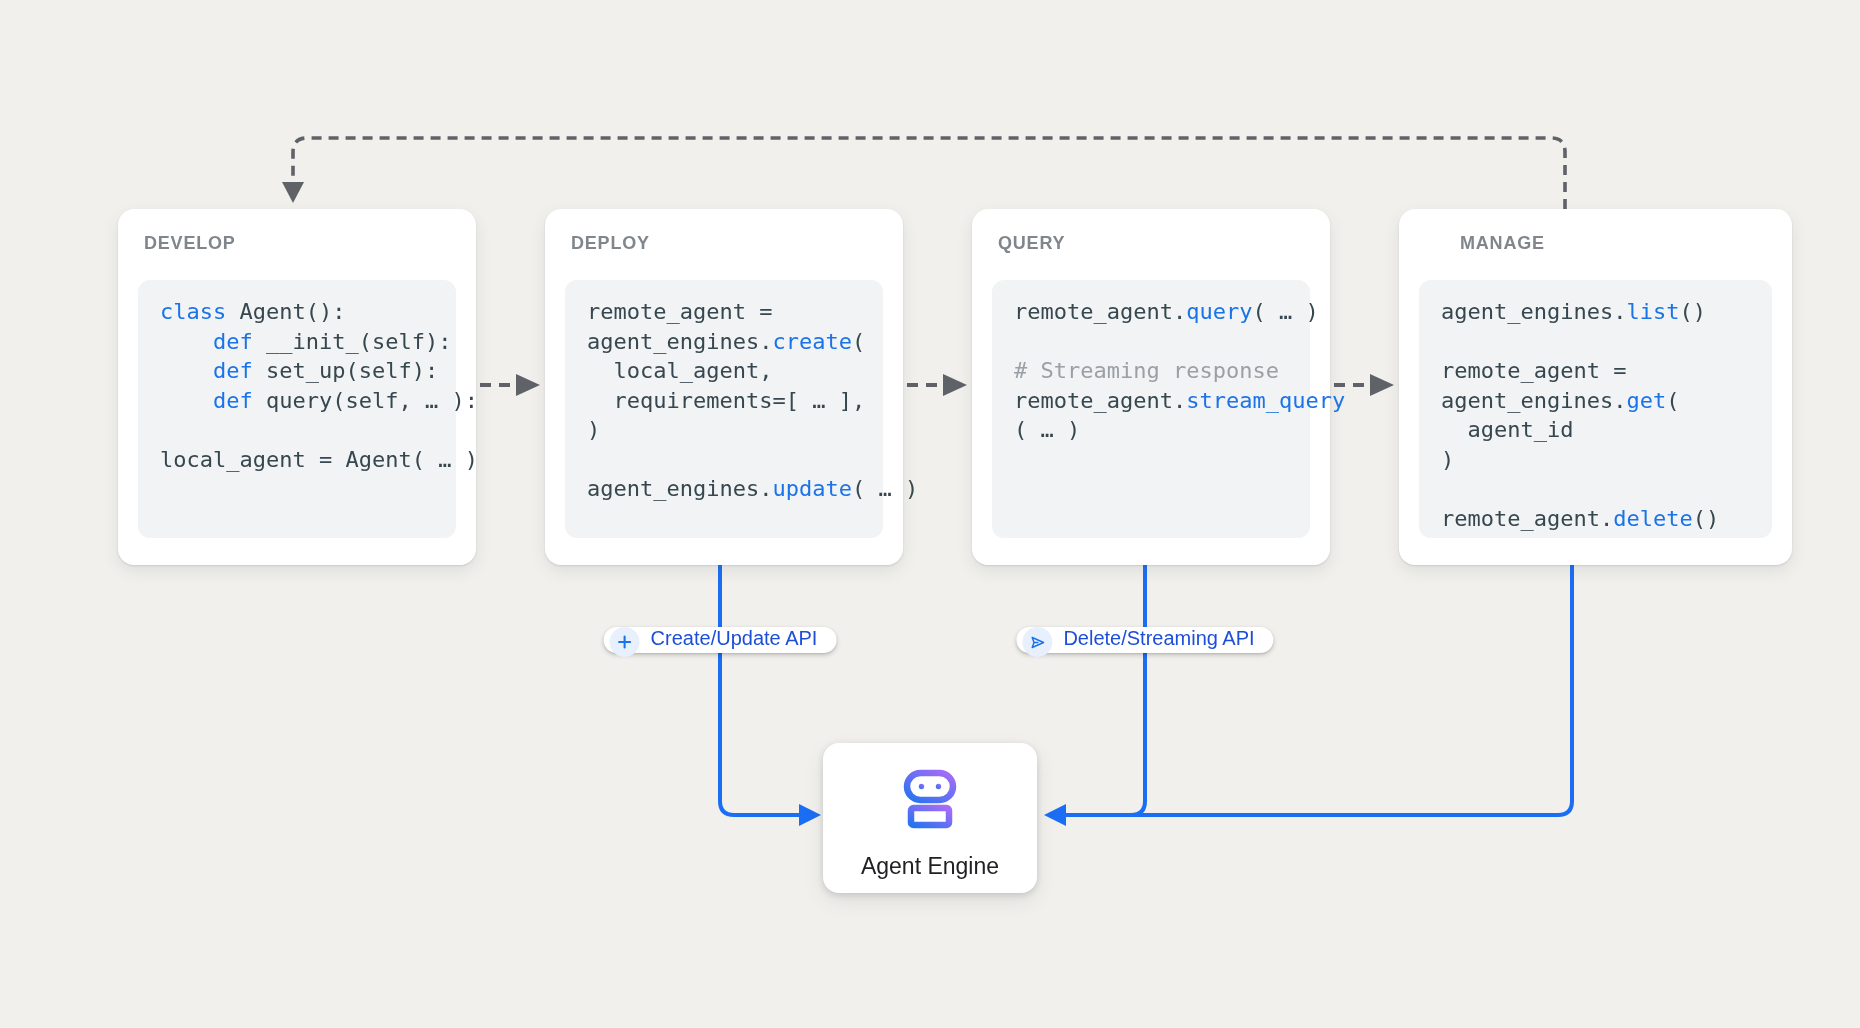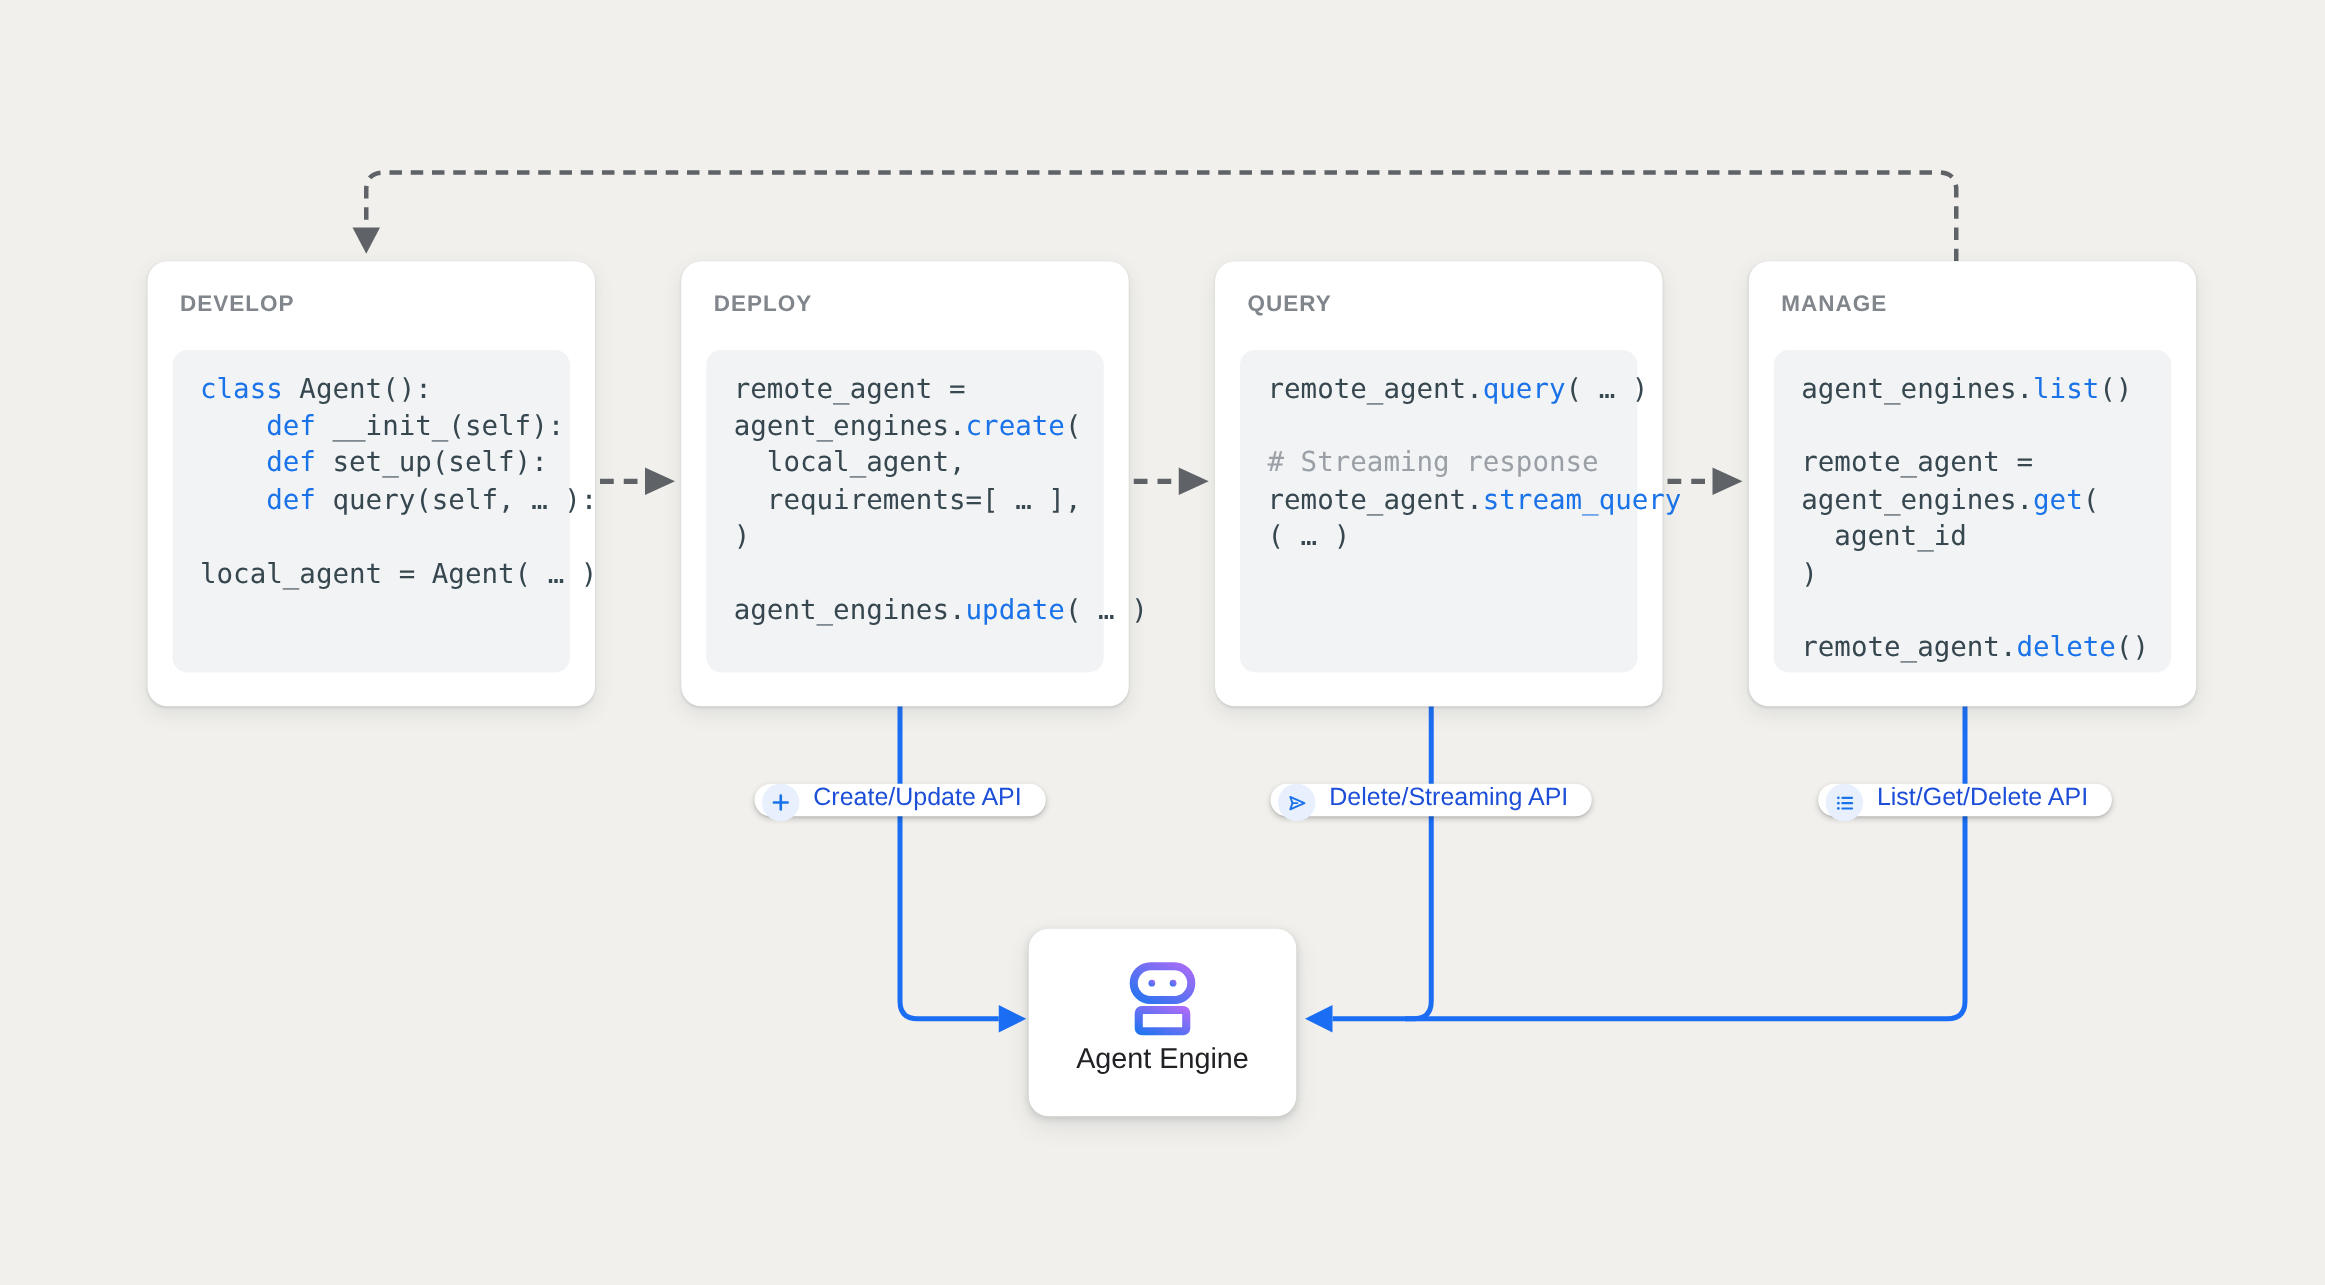--- a/index.html
+++ b/index.html
@@ -42,21 +42,21 @@
     display:flex; align-items:center; justify-content:center; flex:0 0 auto;
   }
 
   .engine {
     position:absolute; left:823px; top:743px; width:214px; height:150px;
     background:#ffffff; border-radius:16px;
     box-shadow:0 2px 6px rgba(60,64,67,.18), 0 8px 20px rgba(60,64,67,.10);
     display:flex; flex-direction:column; align-items:center;
   }
   .engine-icon { margin-top:26px; }
-  .engine-label { margin-top:4px; font-size:23px; font-weight:500; color:#202124; }
+  .engine-label { margin-top:24px; font-size:23px; font-weight:500; color:#202124; }
 </style>
 </head>
 <body>
 
 <div class="stage">
 
   <svg class="connectors">
 
     <path d="M1565,209 V152 Q1565,138 1551,138 H307 Q293,138 293,152 V182" fill="none" stroke-width="3.6" stroke-dasharray="10 7" stroke-linecap="butt" stroke="#5f6368"></path>
     <polygon points="282,182 304,182 293,203" fill="#5f6368"></polygon>
@@ -86,21 +86,21 @@
   <div class="card" style="left:545px;">
     <div class="card-title">DEPLOY</div>
     <div class="code-block"><div class="code-line"><span class="seg-p">remote_agent =</span></div><div class="code-line"><span class="seg-p">agent_engines.</span><span class="seg-k">create</span><span class="seg-p">(</span></div><div class="code-line"><span class="seg-p">  local_agent,</span></div><div class="code-line"><span class="seg-p">  requirements=[ … ],</span></div><div class="code-line"><span class="seg-p">)</span></div><div class="code-line">&nbsp;</div><div class="code-line"><span class="seg-p">agent_engines.</span><span class="seg-k">update</span><span class="seg-p">( … )</span></div></div>
   </div>
 
   <div class="card" style="left:972px;">
     <div class="card-title">QUERY</div>
     <div class="code-block"><div class="code-line"><span class="seg-p">remote_agent.</span><span class="seg-k">query</span><span class="seg-p">( … )</span></div><div class="code-line">&nbsp;</div><div class="code-line"><span class="seg-c"># Streaming response</span></div><div class="code-line"><span class="seg-p">remote_agent.</span><span class="seg-k">stream_query</span></div><div class="code-line"><span class="seg-p">( … )</span></div></div>
   </div>
 
-  <div class="card" style="left:1399px;">
+  <div class="card" style="left:1399px;padding-left:35px;">
     <div class="card-title">MANAGE</div>
     <div class="code-block"><div class="code-line"><span class="seg-p">agent_engines.</span><span class="seg-k">list</span><span class="seg-p">()</span></div><div class="code-line">&nbsp;</div><div class="code-line"><span class="seg-p">remote_agent =</span></div><div class="code-line"><span class="seg-p">agent_engines.</span><span class="seg-k">get</span><span class="seg-p">(</span></div><div class="code-line"><span class="seg-p">  agent_id</span></div><div class="code-line"><span class="seg-p">)</span></div><div class="code-line">&nbsp;</div><div class="code-line"><span class="seg-p">remote_agent.</span><span class="seg-k">delete</span><span class="seg-p">()</span></div></div>
   </div>
 
   <div class="pill" style="left:720px;">
     <span class="pill-icon-circle">
       <svg width="16" height="16" viewBox="0 0 16 16">
         <path d="M8,2.5 V13.5 M2.5,8 H13.5" stroke="#1a73e8" stroke-width="2.1" stroke-linecap="round" fill="none"></path>
       </svg>
     </span>
@@ -110,31 +110,20 @@
   <div class="pill" style="left:1145px;">
     <span class="pill-icon-circle">
       <svg width="17" height="17" viewBox="0 0 24 24">
         <path d="M4,5 L20,12 L4,19 L6.5,12 Z" fill="none" stroke="#1a73e8" stroke-width="2.1" stroke-linejoin="round"></path>
         <path d="M6.5,12 H12" stroke="#1a73e8" stroke-width="2.1" stroke-linecap="round"></path>
       </svg>
     </span>
     <span>Delete/Streaming API</span>
   </div>
 
-  <div class="pill" style="left:1572px;">
-    <span class="pill-icon-circle">
-      <svg width="17" height="17" viewBox="0 0 24 24">
-        <circle cx="4.5" cy="6" r="1.5" fill="#1a73e8"></circle>
-        <circle cx="4.5" cy="12" r="1.5" fill="#1a73e8"></circle>
-        <circle cx="4.5" cy="18" r="1.5" fill="#1a73e8"></circle>
-        <path d="M9,6 H20 M9,12 H20 M9,18 H20" stroke="#1a73e8" stroke-width="2.4" stroke-linecap="round"></path>
-      </svg>
-    </span>
-    <span>List/Get/Delete API</span>
-  </div>
 
   <div class="engine">
     <svg class="engine-icon" width="56" height="60" viewBox="0 0 56 60">
       <defs>
         <linearGradient id="robotGrad" x1="0" y1="1" x2="1" y2="0">
           <stop offset="0" stop-color="#2574f0"></stop>
           <stop offset="1" stop-color="#a96cf7"></stop>
         </linearGradient>
       </defs>
       <rect x="5" y="4" width="46" height="27" rx="13.5" fill="none" stroke="url(#robotGrad)" stroke-width="6.5"></rect>

